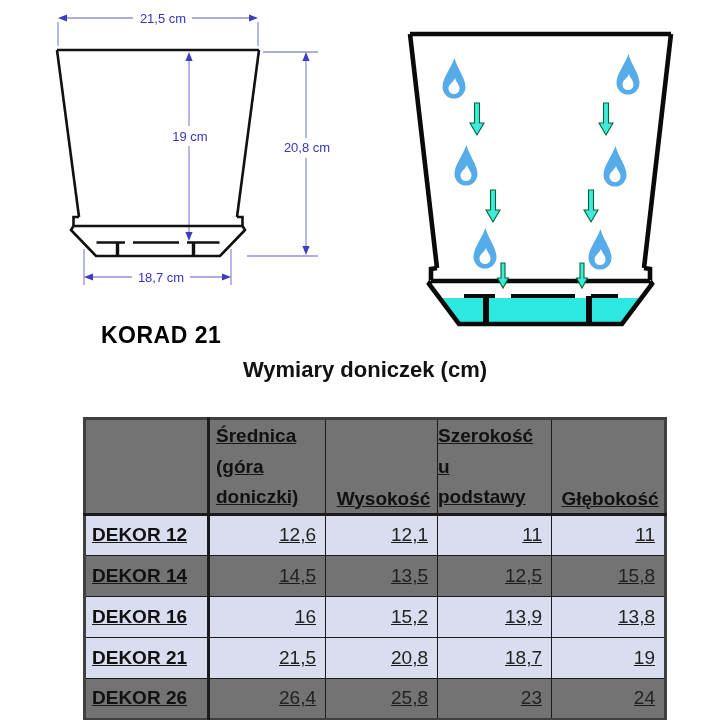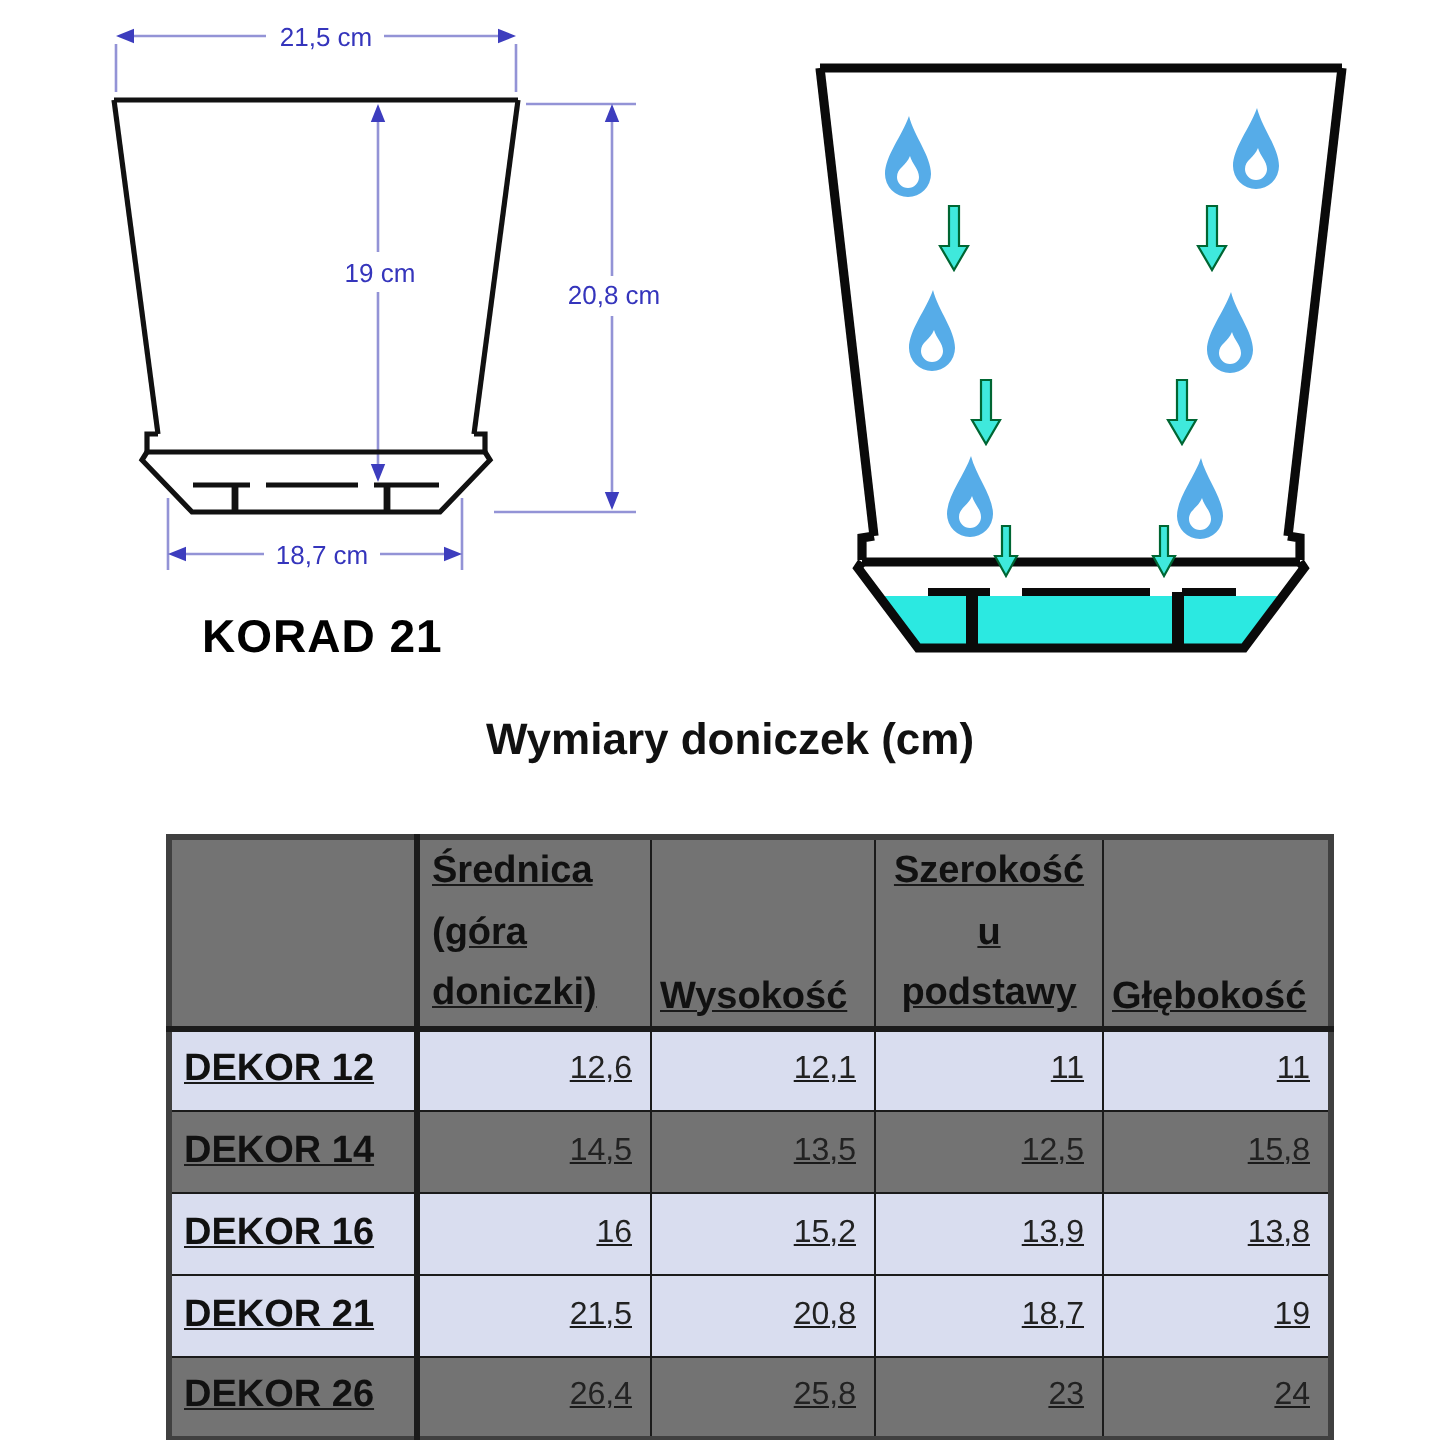--- a/index.html
+++ b/index.html
@@ -8,21 +8,21 @@
     font-family:"Liberation Sans", sans-serif;color:#1a1a1a;
   }
   
   .left-diagram{position:absolute;left:40px;top:2px;}
   .right-diagram{position:absolute;left:393px;top:16px;}
   svg text.dim{
     font-family:"Liberation Sans", sans-serif;
     font-size:13px;fill:#3535bc;
   }
   .korad-label{
-    position:absolute;left:101px;top:305px;
+    position:absolute;left:101px;top:322px;
     font-size:23px;font-weight:bold;color:#000;letter-spacing:0.5px;
   }
   
   .section-title{
     position:absolute;left:0;top:357px;width:730px;
     text-align:center;font-size:22px;font-weight:bold;color:#111;
   }
   
   .dim-table-wrap{position:absolute;left:83px;top:417px;}
   table.dim-table{
@@ -33,24 +33,24 @@
     border:1.6px solid #1b1b1b;overflow:hidden;white-space:nowrap;
   }
   table.dim-table thead th{border-bottom-width:3px;}
   .c1{width:119px;} .c2{width:109px;} .c3{width:107px;} .c4{width:113px;} .c5{width:108px;margin-left:33px;}
   .col-label{border-right-width:3px !important;}
   thead tr{height:94px;}
   tbody tr{height:41px;}
   tbody tr.striped{background:#d9ddef;}
   th{font-weight:bold;font-size:19px;color:#111;}
   th.h-top{vertical-align:top;text-align:left;padding:1px 0 0 6px;line-height:30.5px;}
-  th.h-top-center{vertical-align:top;text-align:center;padding:1px 0 0 0;line-height:30.5px;}
-  th.h-bottom{vertical-align:bottom;text-align:left;padding:0 0 3px 4px;}
+  th.h-top-center{vertical-align:top;text-align:left;padding:1px 0 0 0;line-height:30.5px;}
+  th.h-bottom{vertical-align:bottom;text-align:center;padding:0 0 3px 4px;}
   th.row-label{text-align:left;padding-left:6px;font-size:19px;vertical-align:middle;}
-  td.num{text-align:right;padding-right:9px;font-size:16px;font-weight:400;vertical-align:middle;color:#222;}
+  td.num{text-align:right;padding-right:9px;font-size:19px;font-weight:400;vertical-align:middle;color:#222;}
 </style>
 </head>
 <body>
 
 <div class="canvas">
 
   <svg class="left-diagram" width="300" height="300" viewBox="40 2 300 300">
 
     <g stroke="#9393d6" stroke-width="1.3" fill="none">
 

